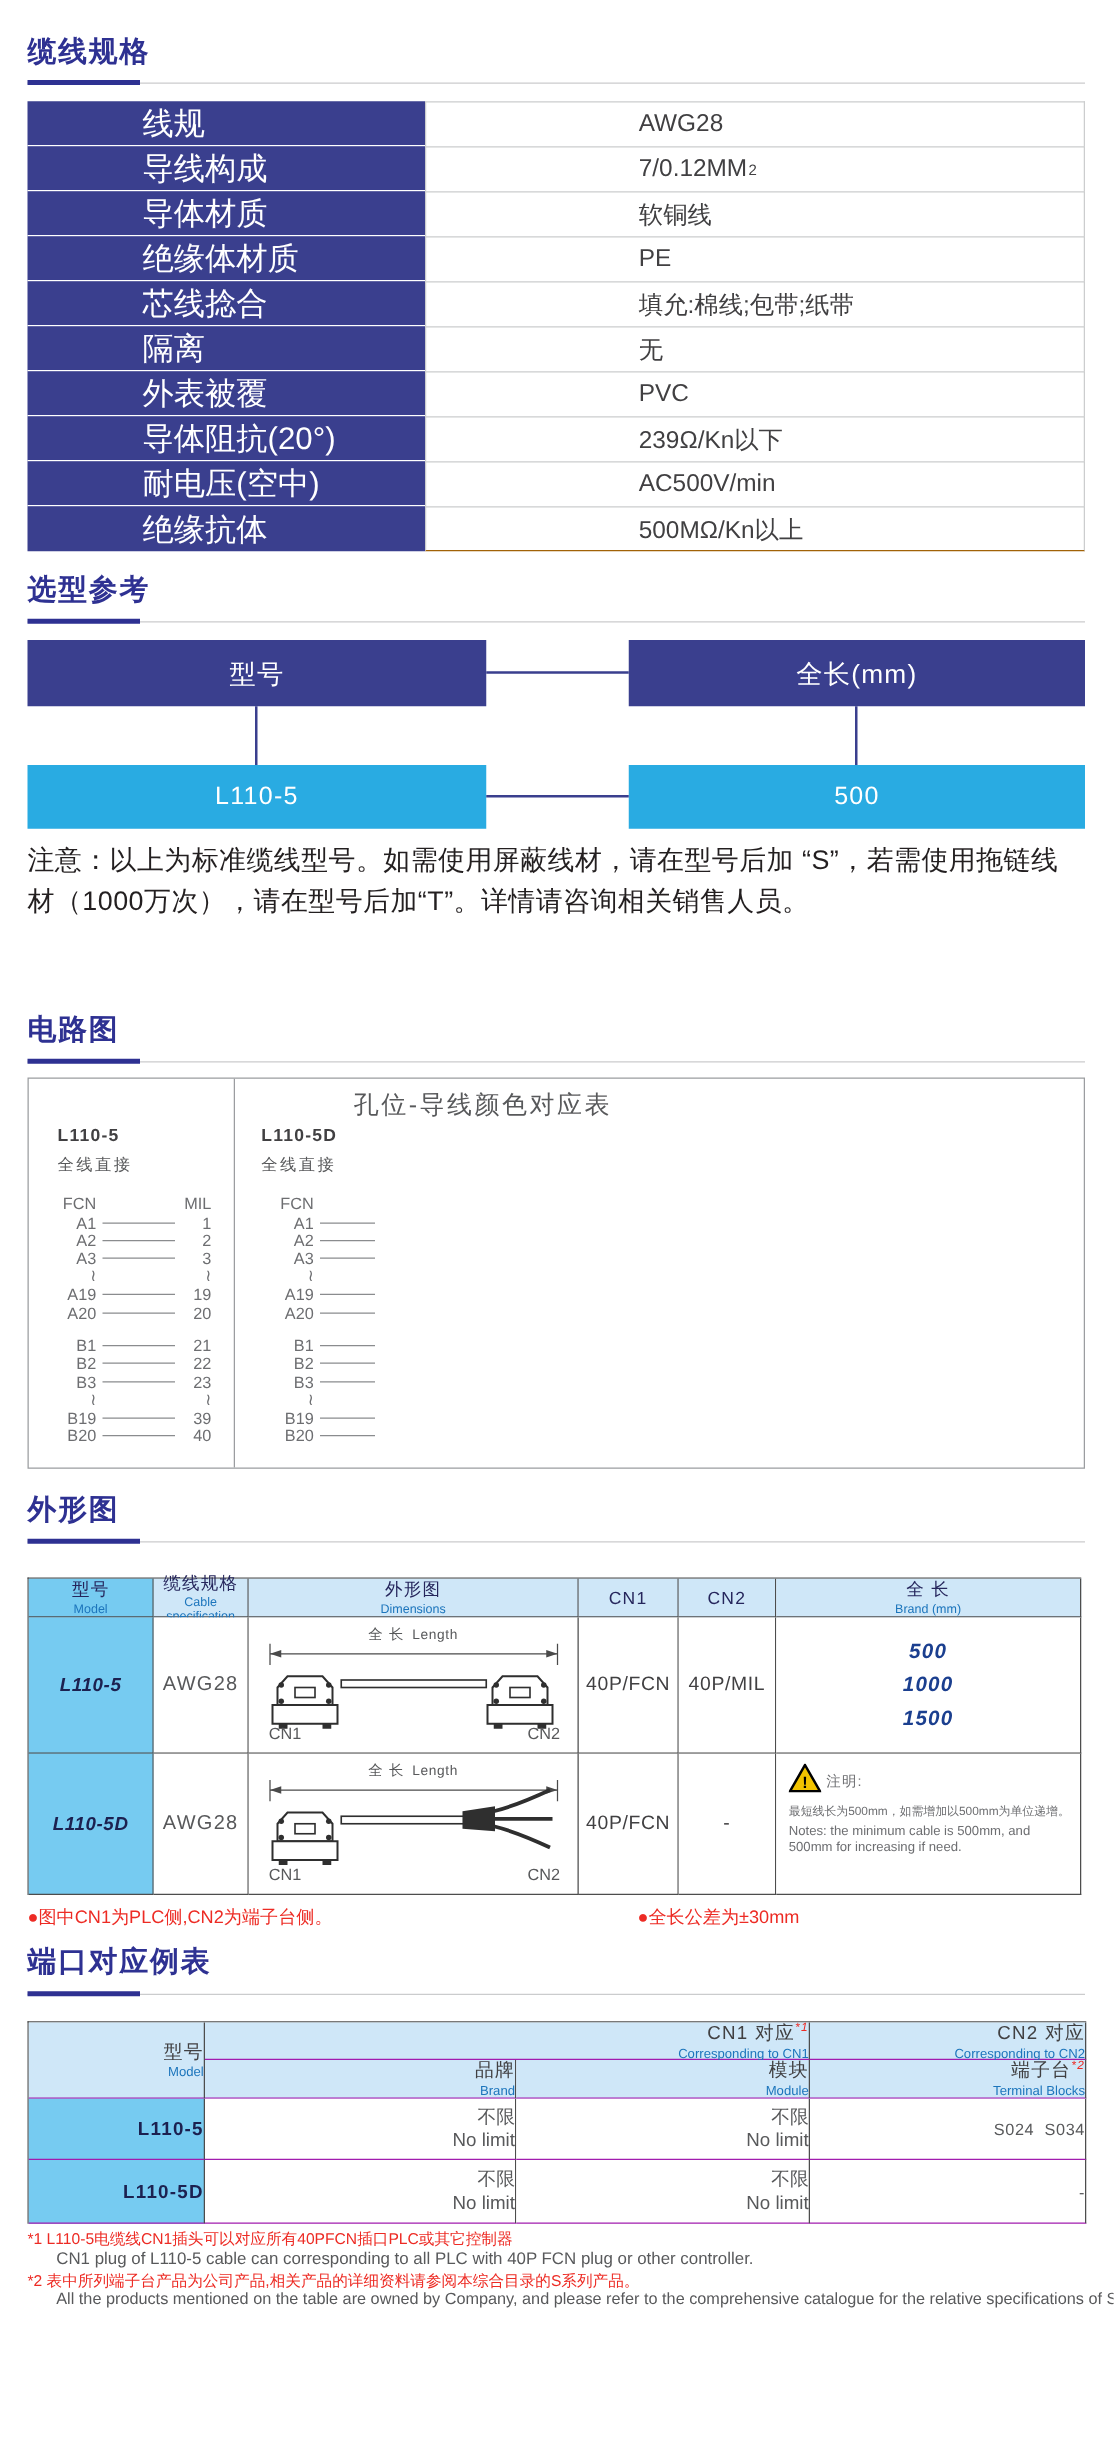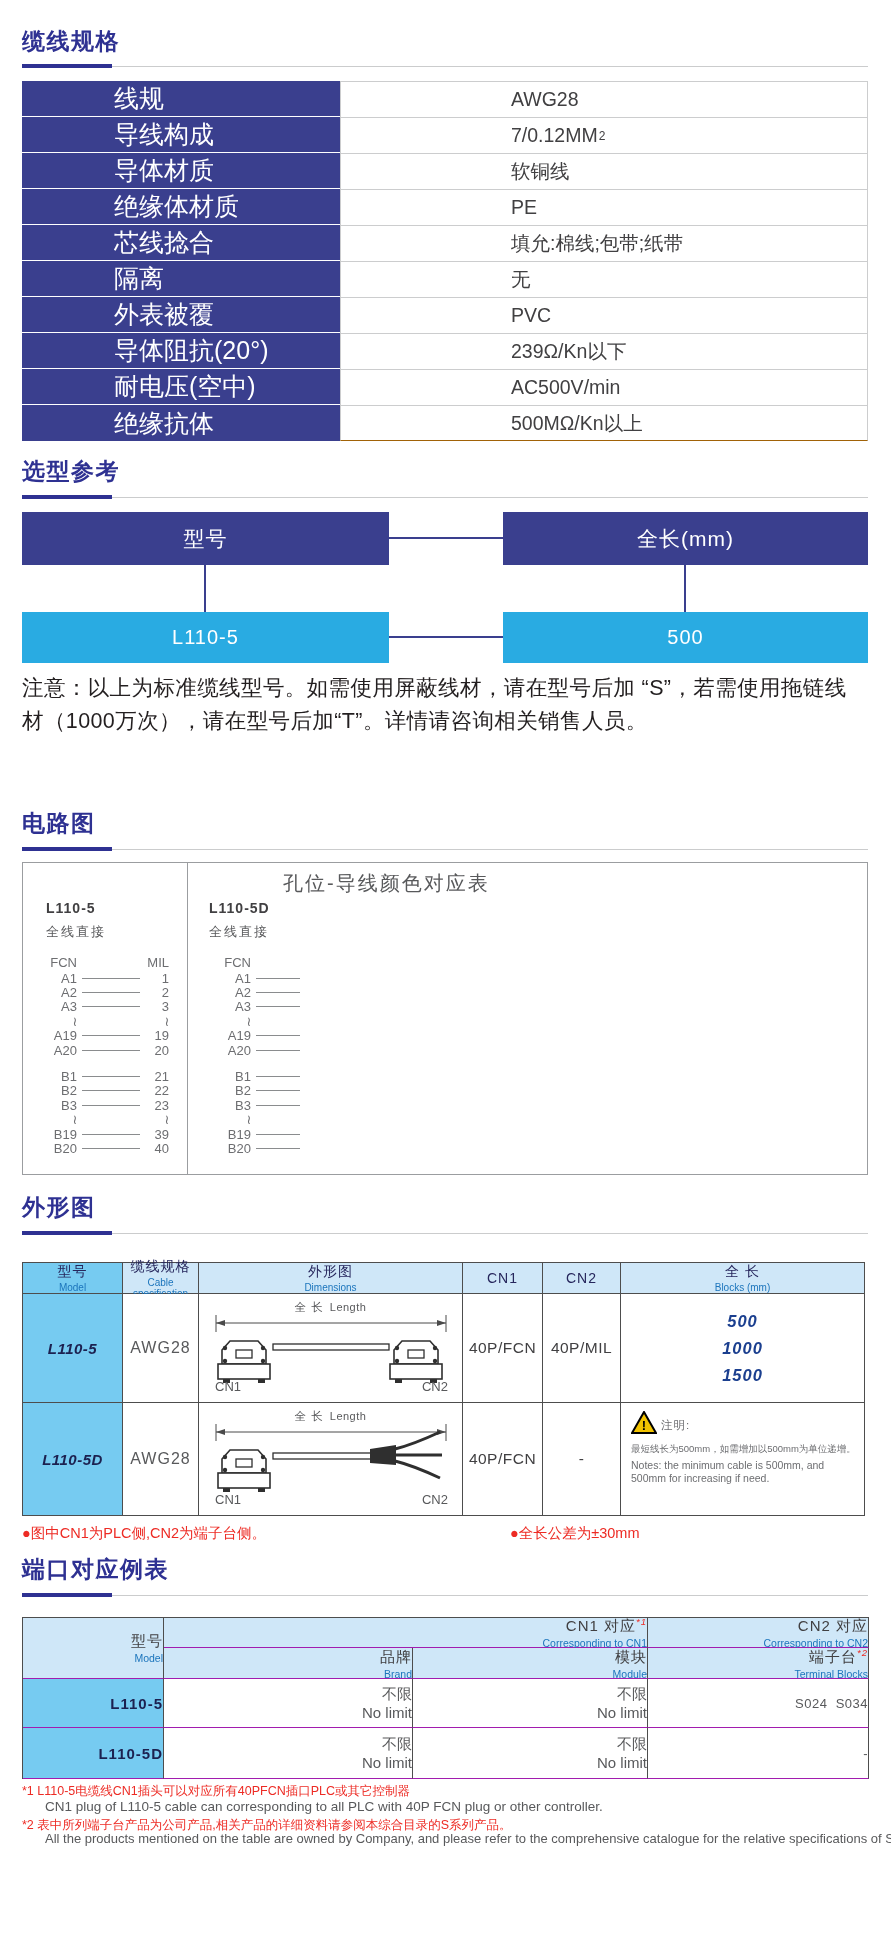--- a/index.html
+++ b/index.html
@@ -358,21 +358,21 @@
         <span class="oh-en wide">Dimensions</span>
       </div>
     <div class="ocell ohead">
         <span class="oh-zh">CN1</span>
       </div>
     <div class="ocell ohead">
         <span class="oh-zh">CN2</span>
       </div>
     <div class="ocell ohead">
         <span class="oh-zh">全 长</span>
-        <span class="oh-en wide">Blocks (mm)</span>
+        <span class="oh-en wide">Brand (mm)</span>
       </div>
 
     <div class="ocell omodel">L110-5</div>
     <div class="ocell ospec">AWG28</div>
     <div class="ocell odraw">
       <div class="dimlbl"><span>全 长</span><span class="en">Length</span></div>
       <svg width="264" height="108" viewBox="0 0 264 108">
         <g stroke="#4a4a4a" stroke-width="1">
           <line x1="17" y1="21" x2="17" y2="38"></line>
             <line x1="247" y1="21" x2="247" y2="38"></line>

